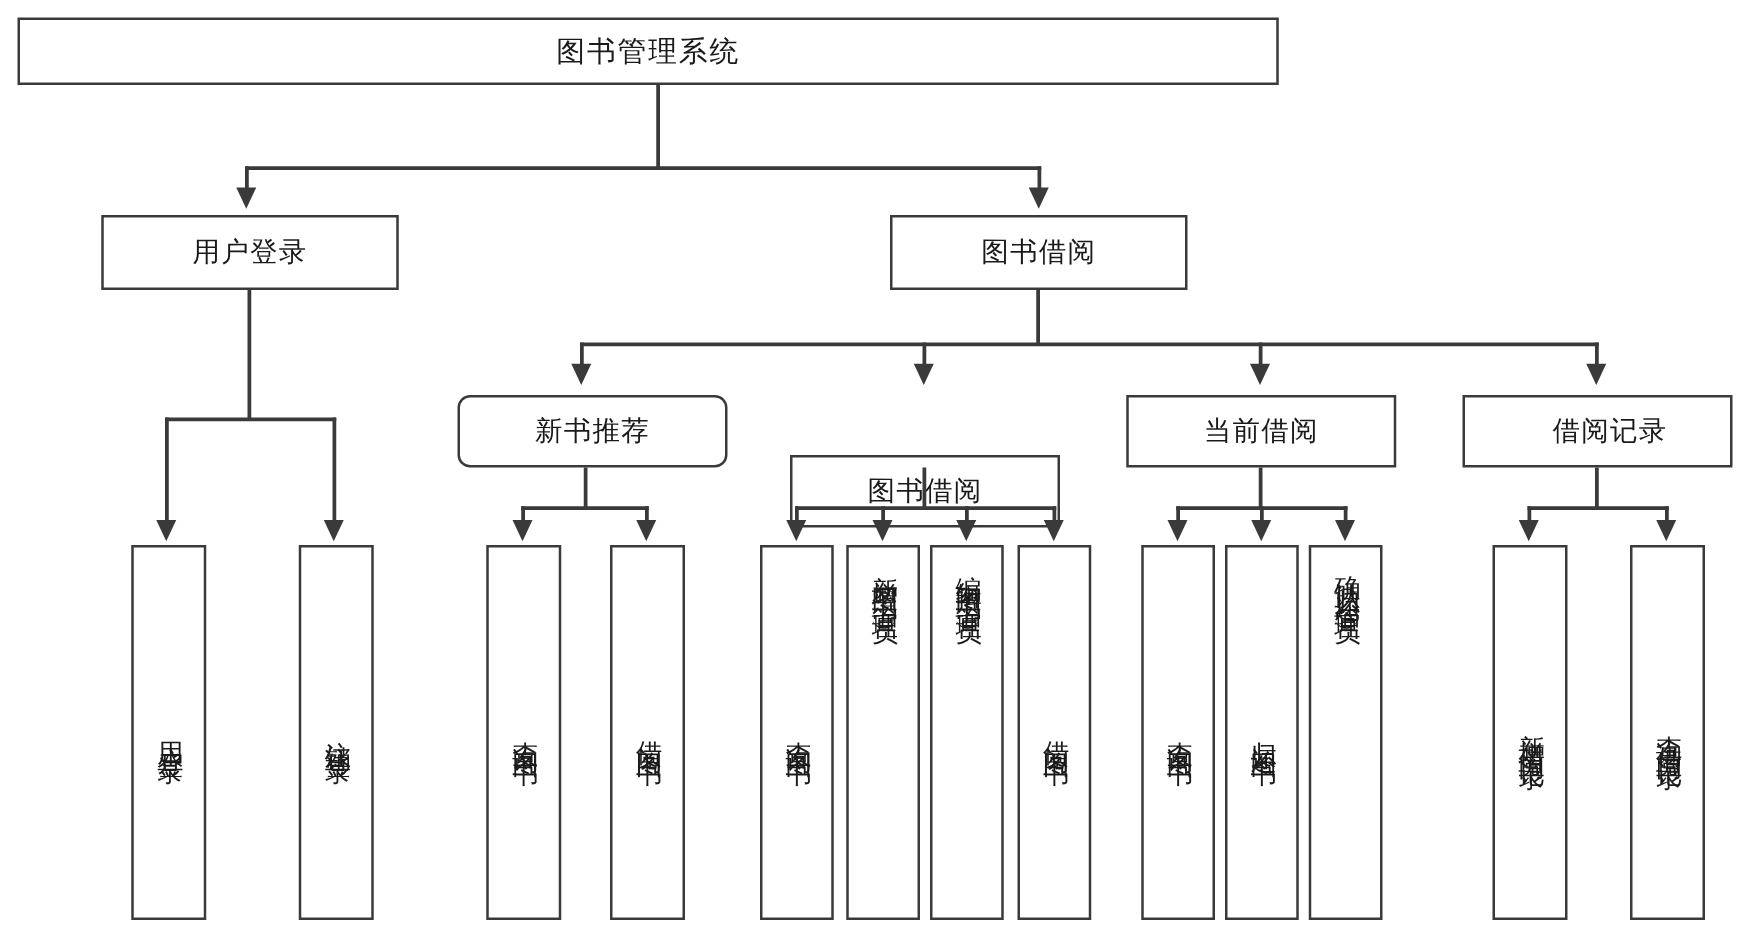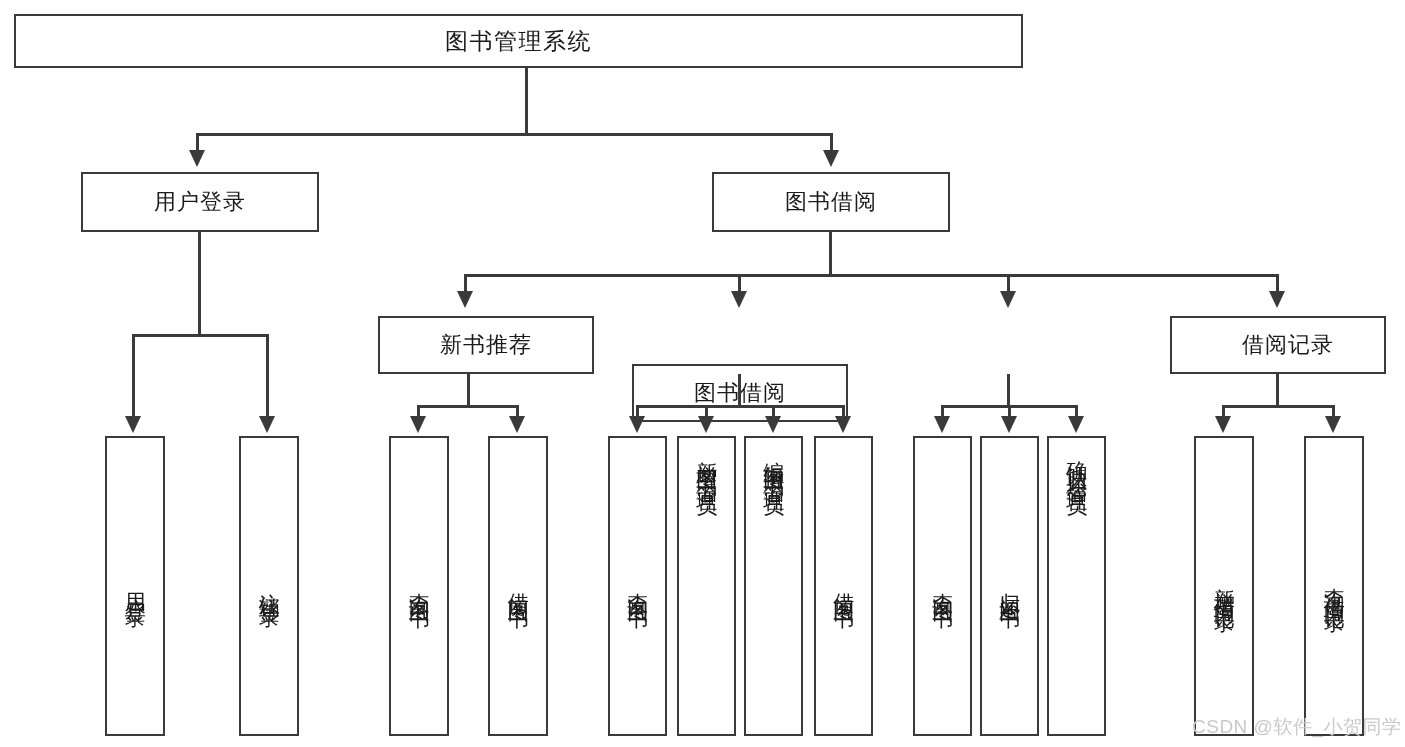--- a/index.html
+++ b/index.html
@@ -108,28 +108,31 @@
   <div class="line" style="left:464px; top:274px; width:815px; height:3px;"></div>
   <div class="line" style="left:464px; top:274px; width:3px; height:18px;"></div>
   <div class="line" style="left:738px; top:274px; width:3px; height:18px;"></div>
   <div class="line" style="left:1007px; top:274px; width:3px; height:18px;"></div>
   <div class="line" style="left:1276px; top:274px; width:3px; height:18px;"></div>
   <div class="arrow" style="left:457px; top:291px;"></div>
   <div class="arrow" style="left:731px; top:291px;"></div>
   <div class="arrow" style="left:1000px; top:291px;"></div>
   <div class="arrow" style="left:1269px; top:291px;"></div>
 
-  <div class="node node-h" style="left:378px; top:316px; width:216px; height:58px;">
+  <div class="node node-h" style="left:366px; top:316px; width:216px; height:58px;border-radius:10px;">
     <span>新书推荐</span>
   </div>
 
   <div class="node node-h" style="left:632px; top:316px; width:216px; height:58px;margin-top:48px;">
     <span>图书借阅</span>
   </div>
 
+  <div class="node node-h" style="left:901px; top:316px; width:216px; height:58px;">
+    <span>当前借阅</span>
+  </div>
 
   <div class="node node-h" style="left:1170px; top:316px; width:216px; height:58px;padding-left:20px;">
     <span>借阅记录</span>
   </div>
 
   <div class="line" style="left:467px; top:374px; width:3px; height:34px;"></div>
   <div class="line" style="left:417px; top:405px; width:102px; height:3px;"></div>
   <div class="line" style="left:417px; top:405px; width:3px; height:12px;"></div>
   <div class="line" style="left:516px; top:405px; width:3px; height:12px;"></div>
   <div class="arrow" style="left:410px; top:416px;"></div>
@@ -199,15 +202,14 @@
     <span class="vtext">确认归还（管理员）</span>
   </div>
 
   <div class="node node-v" style="left:1194px; top:436px; width:60px; height:300px;">
     <span class="vtext">新增借阅记录</span>
   </div>
   <div class="node node-v" style="left:1304px; top:436px; width:60px; height:300px;">
     <span class="vtext">查询借阅记录</span>
   </div>
 
-  <div class="watermark" style="left:1192px; top:714px;">CSDN @软件_小贺同学</div>
 
 </div>
 
 </body></html>

